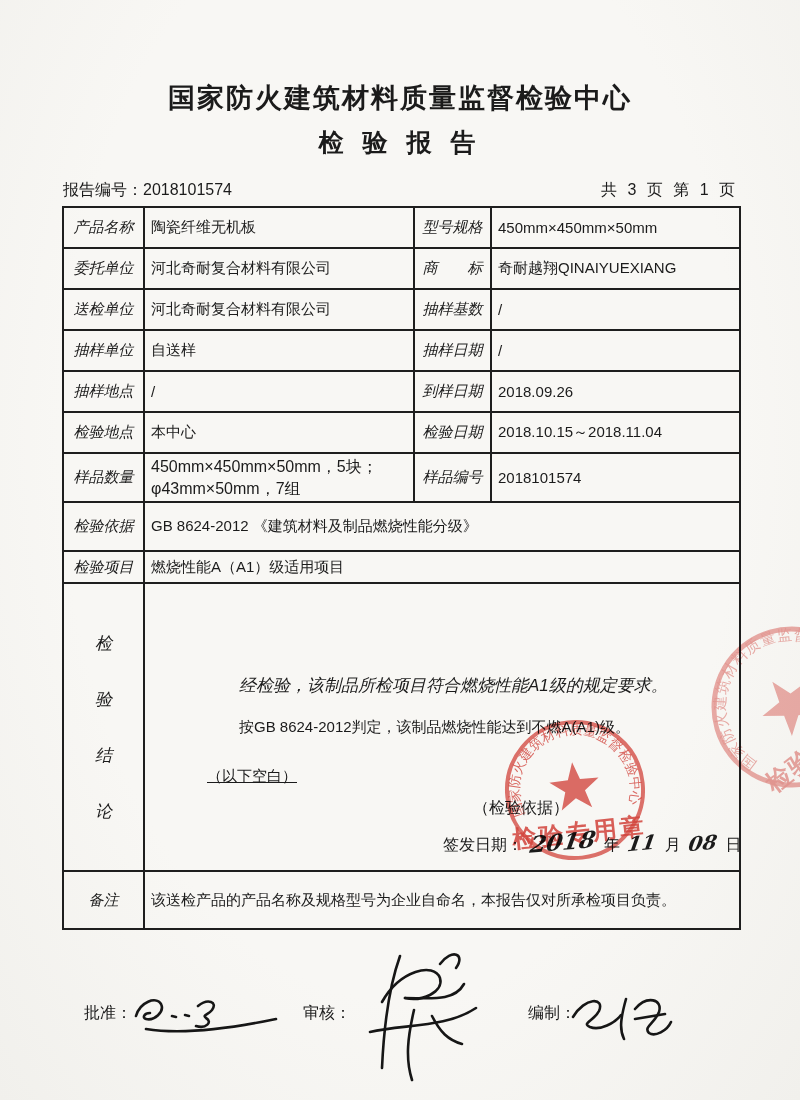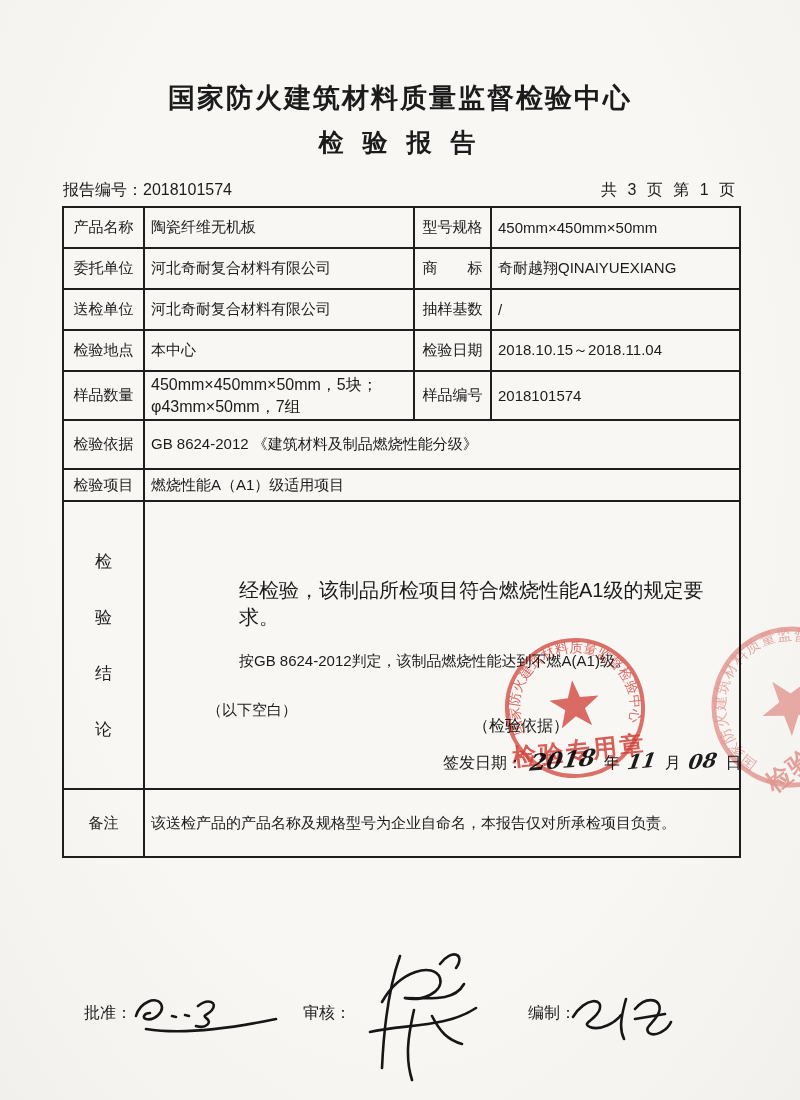--- a/index.html
+++ b/index.html
@@ -24,28 +24,28 @@
   }
   .report-meta .pageinfo { letter-spacing:3px; }
   table.main {
     position:absolute; left:62px; top:206px; width:677px;
     border-collapse:collapse; table-layout:fixed;
   }
   table.main td {
     border:2px solid #1e1e1e; font-size:15px; padding:2px 6px;
     overflow:hidden; vertical-align:middle;
   }
-  td.lbl { text-align:center; padding:2px 2px; font-size:16px; }
+  td.lbl { text-align:center; padding:2px 2px; font-size:16px;font-style:italic; }
   td.val { text-align:left; padding-left:9px; }
   td.concl-lbl { vertical-align:middle; }
   .vstack { display:flex; flex-direction:column; align-items:center; gap:33px; font-size:17px; }
   td.concl-body { position:relative; vertical-align:top; padding:0; }
-  .concl-p1 { margin:18px 0 0 0; padding-left:88px; font-size:20px; }
+  .concl-p1 { margin:18px 0 0 0; padding-left:88px; font-size:17px;font-style:italic; }
   .concl-p2 { margin:21px 0 2px 0; padding-left:88px; font-size:15px; }
-  .concl-p3 { margin:30px 0 12px 0; padding-left:56px; font-size:15px; }
+  .concl-p3 { margin:30px 0 12px 0; padding-left:56px; font-size:15px;text-decoration:underline; }
   .seal-note { position:absolute; left:328px; top:214px; font-size:16px; }
   .sign-line { position:absolute; left:298px; top:244px; font-size:16px; white-space:nowrap; }
   .hand {
     display:inline-block; font-family:"DejaVu Serif", serif; font-style:italic;
     font-size:23px; transform:skewX(-14deg) rotate(-5deg); font-weight:bold; margin:0 4px;
   }
   .hand.small { font-size:20px; }
   .stamp-main { position:absolute; left:350px; top:126px; mix-blend-mode:multiply; transform:rotate(-6deg); }
   .stamp-side { position:absolute; left:697px; top:612px; mix-blend-mode:multiply; transform:rotate(-38deg); opacity:.55; }
   .footer-labels span.flabel { position:absolute; font-size:16px; }
@@ -89,20 +89,32 @@
       <td class="lbl">商　　标</td>
       <td class="val">奇耐越翔QINAIYUEXIANG</td>
     </tr>
     <tr style="height:41px">
       <td class="lbl">送检单位</td>
       <td class="val">河北奇耐复合材料有限公司</td>
       <td class="lbl">抽样基数</td>
       <td class="val">/</td>
     </tr>
     <tr style="height:41px">
+      <td class="lbl">抽样单位</td>
+      <td class="val">自送样</td>
+      <td class="lbl">抽样日期</td>
+      <td class="val">/</td>
+    </tr>
+    <tr style="height:41px">
+      <td class="lbl">抽样地点</td>
+      <td class="val">/</td>
+      <td class="lbl">到样日期</td>
+      <td class="val">2018.09.26</td>
+    </tr>
+    <tr style="height:41px">
       <td class="lbl">检验地点</td>
       <td class="val">本中心</td>
       <td class="lbl">检验日期</td>
       <td class="val">2018.10.15～2018.11.04</td>
     </tr>
     <tr style="height:48px">
       <td class="lbl">样品数量</td>
       <td class="val" style="font-size:16px; line-height:1.35;">450mm×450mm×50mm，5块；φ43mm×50mm，7组</td>
       <td class="lbl">样品编号</td>
       <td class="val">2018101574</td>
@@ -145,21 +157,21 @@
           <circle cx="80" cy="80" r="68" fill="none" stroke="#d8453e" stroke-width="4" opacity="0.75"></circle>
           <path id="ringPathMain" d="M 27.4 99.2 A 56 56 0 1 1 132.6 99.2" fill="none"></path>
           <text class="stamp-text" font-size="13.5" letter-spacing="0">
             <textPath href="#ringPathMain" startOffset="0" textLength="215">国家防火建筑材料质量监督检验中心</textPath>
           </text>
           <polygon class="stamp-text" points="80,52 86.1,69.6 104.7,70 89.9,81.2 95.3,99 80,88.4 64.7,99 70.1,81.2 55.3,70 73.9,69.6"></polygon>
           <text class="stamp-bottom" x="80" y="131" font-size="24" text-anchor="middle" letter-spacing="3">检验专用章</text>
         </svg>
       </td>
     </tr>
-    <tr style="height:68px">
+    <tr style="height:58px">
       <td class="lbl">备注</td>
       <td class="val" colspan="3">该送检产品的产品名称及规格型号为企业自命名，本报告仅对所承检项目负责。</td>
     </tr>
   </tbody>
     </table>
 
   <svg class="stamp-side" width="190" height="190" viewBox="0 0 190 190">
     <circle cx="95" cy="95" r="78" fill="none" stroke="#d8453e" stroke-width="5" opacity="0.8"></circle>
     <path id="ringPathSide" d="M 33.5 117.5 A 66 66 0 1 1 156.5 117.5" fill="none"></path>
     <text class="stamp-text" font-size="15">

